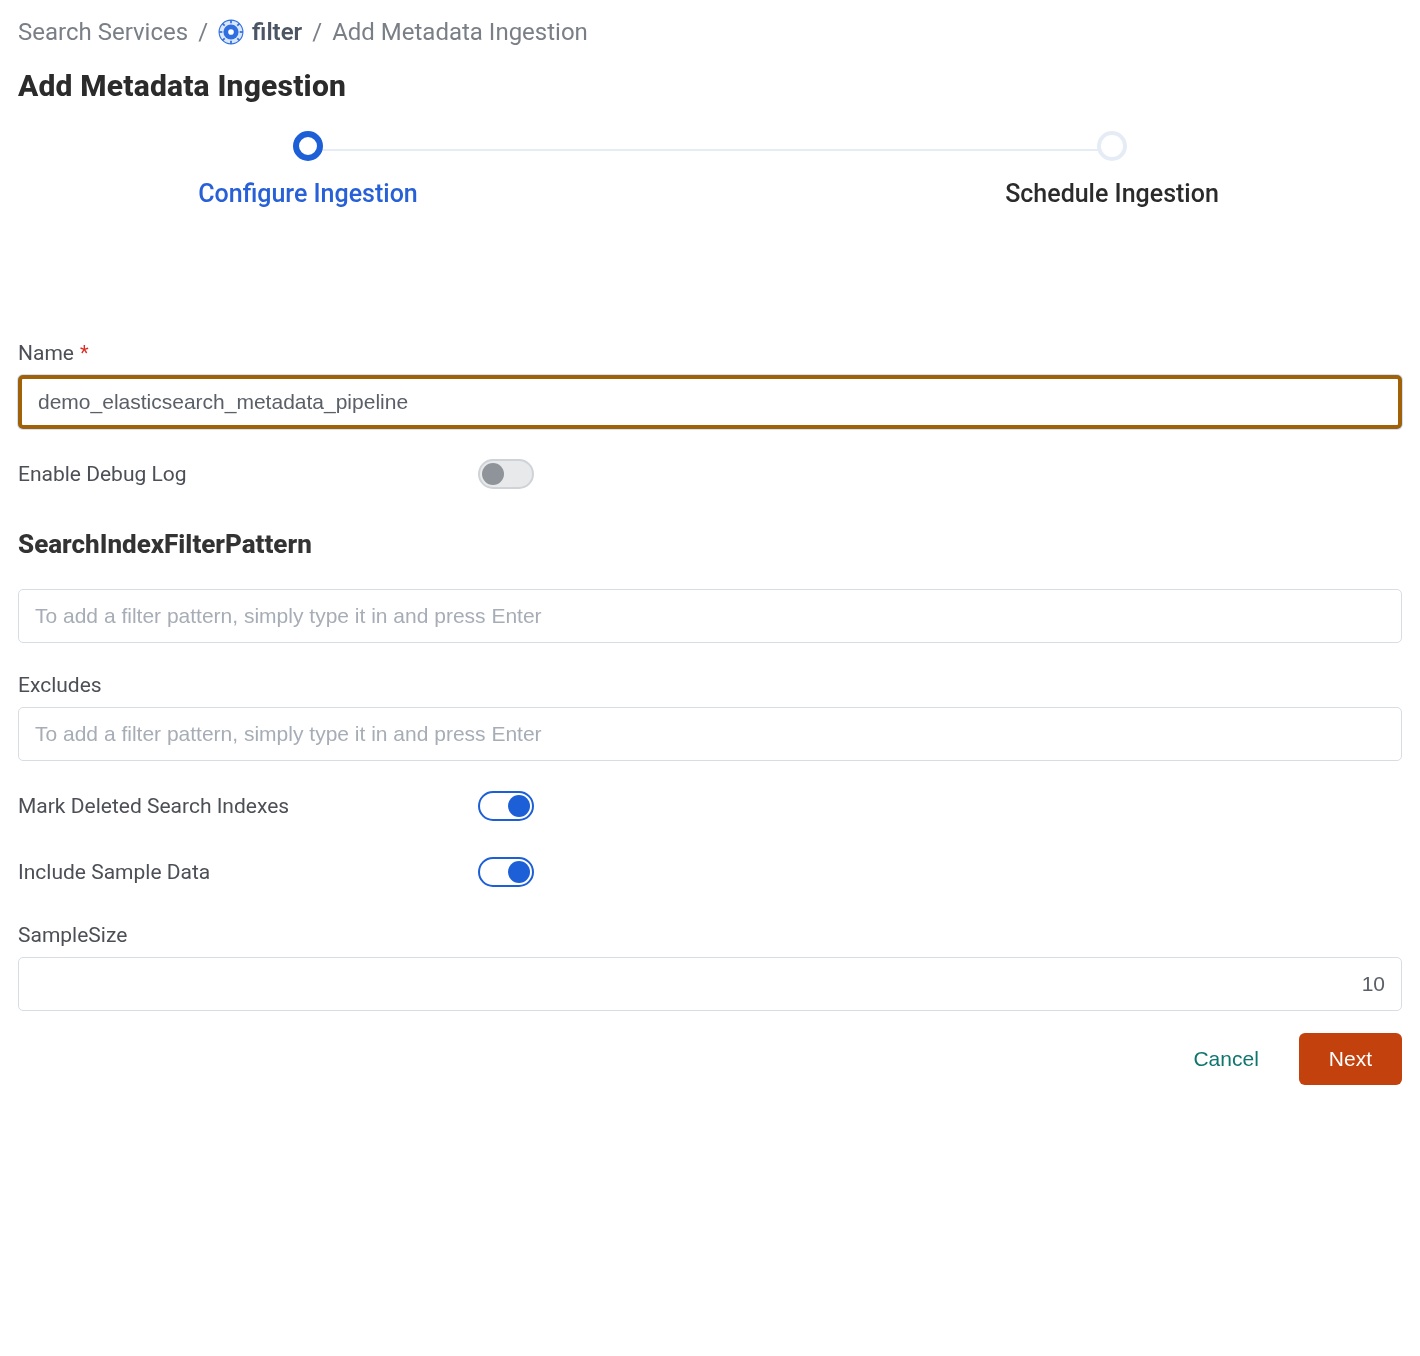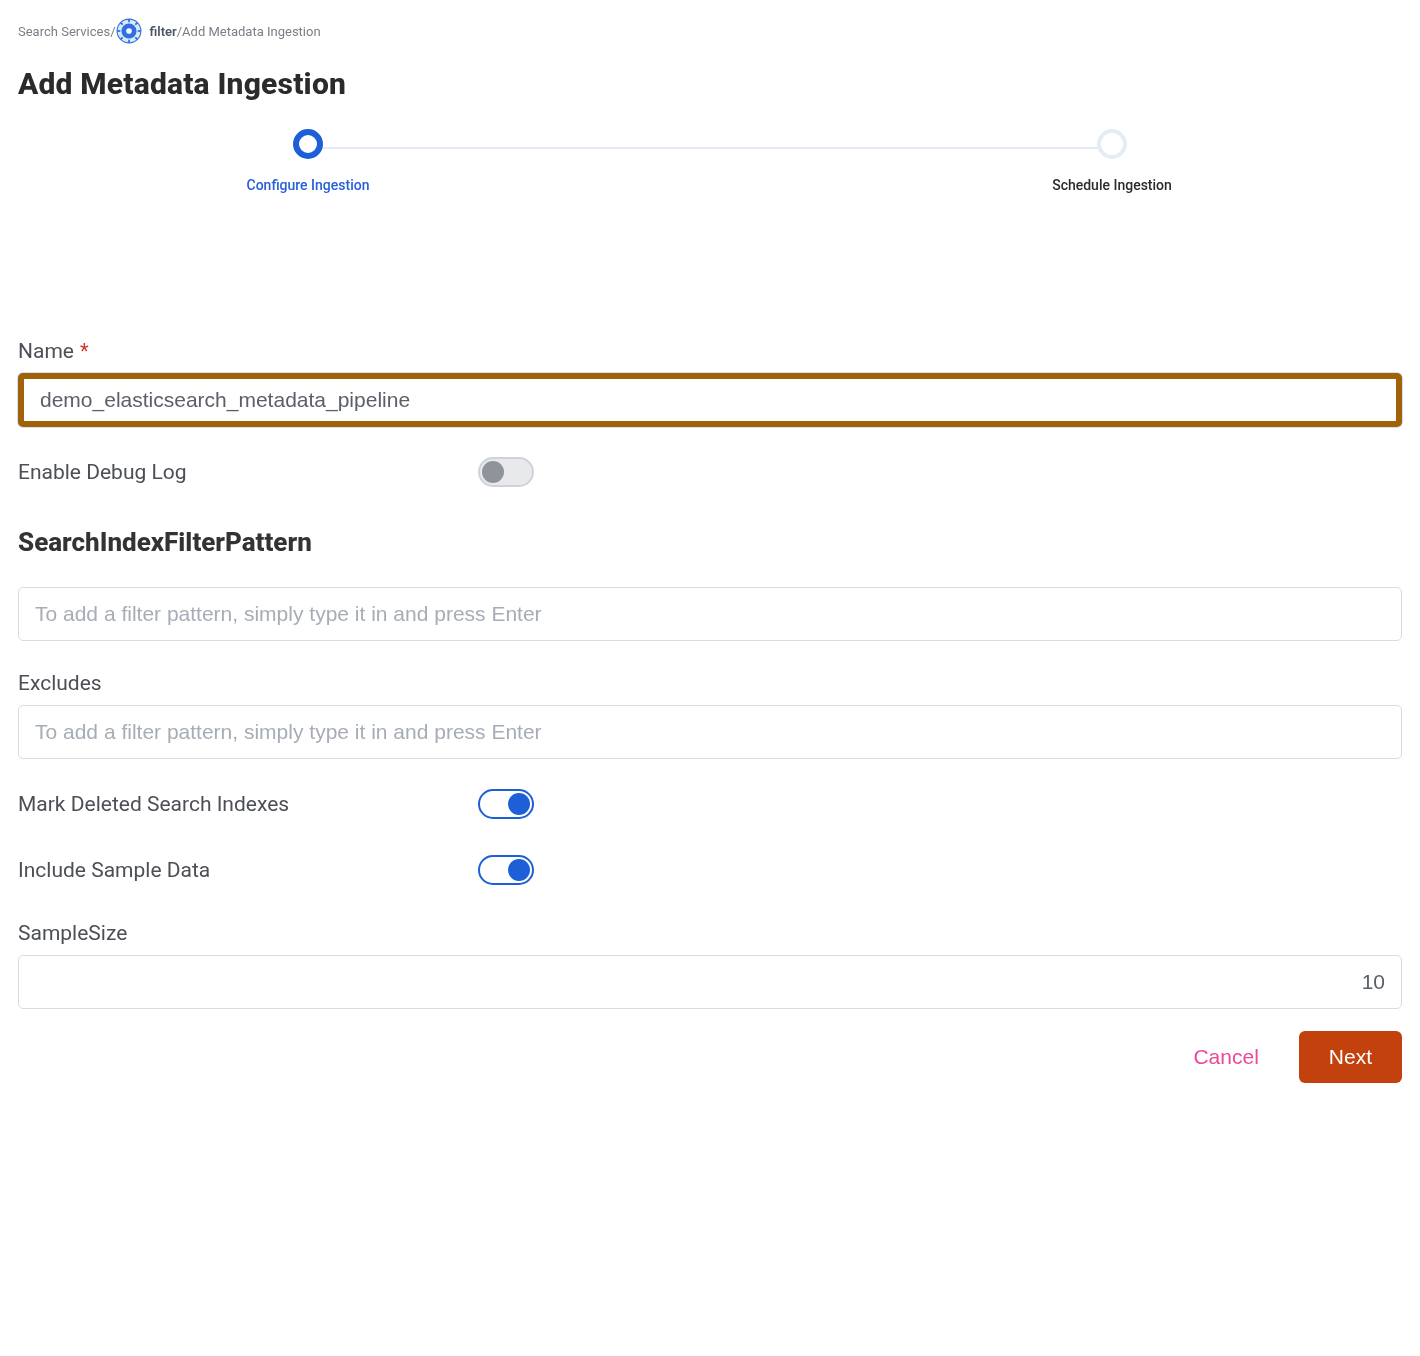--- a/index.html
+++ b/index.html
@@ -11,21 +11,22 @@
     color: #37352f;
   }
   .page {
     width: 1420px;
     padding: 18px 18px 40px 18px;
   }
   
   .breadcrumb {
     display: flex;
     align-items: center;
-    font-size: 13px;
+    gap: 10px;
+    font-size: 24px;
     color: #7a7f87;
     margin-bottom: 22px;
   }
   .breadcrumb a.link { color: #7a7f87; text-decoration: none; cursor: pointer; }
   .breadcrumb .sep { color: #7a7f87; }
   .crumb-with-icon { display: inline-flex; align-items: center; gap: 8px; color: #4b5563; font-weight: 600; }
   .crumb-with-icon span.text { color: #4b5563; }
   .breadcrumb .current { color: #7a7f87; }
   .gear-icon {
     width: 26px; height: 26px;
@@ -63,42 +64,42 @@
     gap: 18px;
   }
   .step-left { left: 150px; width: 280px; }
   .step-right { right: 150px; width: 280px; }
   .step-circle {
     width: 30px; height: 30px; border-radius: 50%;
     background: #fff;
   }
   .step-circle.active { border: 6px solid #1d5fd6; }
   .step-circle.inactive { border: 4px solid #e6ecf5; }
-  .step-label { font-size: 14px; }
+  .step-label { font-size: 25px; }
   .step-label.active { color: #2860d7; font-weight: 500; }
   .step-label.inactive { color: #2b2b2b; font-weight: 500; }
 
   
   .form-group { margin-bottom: 30px; }
   .label-row { display: flex; align-items: center; gap: 6px; margin-bottom: 10px; }
   .field-label { font-size: 21px; color: #4c4f56; }
   .required { color: #d93025; font-size: 20px; }
   .text-input {
     width: 100%;
     height: 54px;
     border: 1px solid #d9dde3;
     border-radius: 5px;
     font-size: 21px;
     padding: 0 16px;
     color: #3c3f44;
     outline: none;
     background: #fff;
   }
   .text-input.focused {
-    border: 6px solid #a16207;
+    border: 4px solid #a16207;
     box-shadow: 0 0 0 1px rgba(59,130,246,0.25);
   }
   .text-input.value-text { color: #5b6068; font-weight: 500; }
   .text-input::placeholder { color: #a7adb6; }
   .number-input { color: #5b6068; text-align: right; }
 
   .toggle-row {
     display: flex;
     align-items: center;
     margin-bottom: 36px;
@@ -154,21 +155,21 @@
     margin-top: 6px;
   }
   .btn {
     font-size: 21px;
     cursor: pointer;
     border-radius: 6px;
   }
   .btn-link {
     background: transparent;
     border: none;
-    color: #ec4899;
+    color: #0f766e;
     font-weight: 500;
     padding: 8px 4px;
   }
   .btn-primary {
     background: #c2410c;
     color: #fff;
     border: none;
     padding: 14px 30px;
     font-weight: 500;
   }

